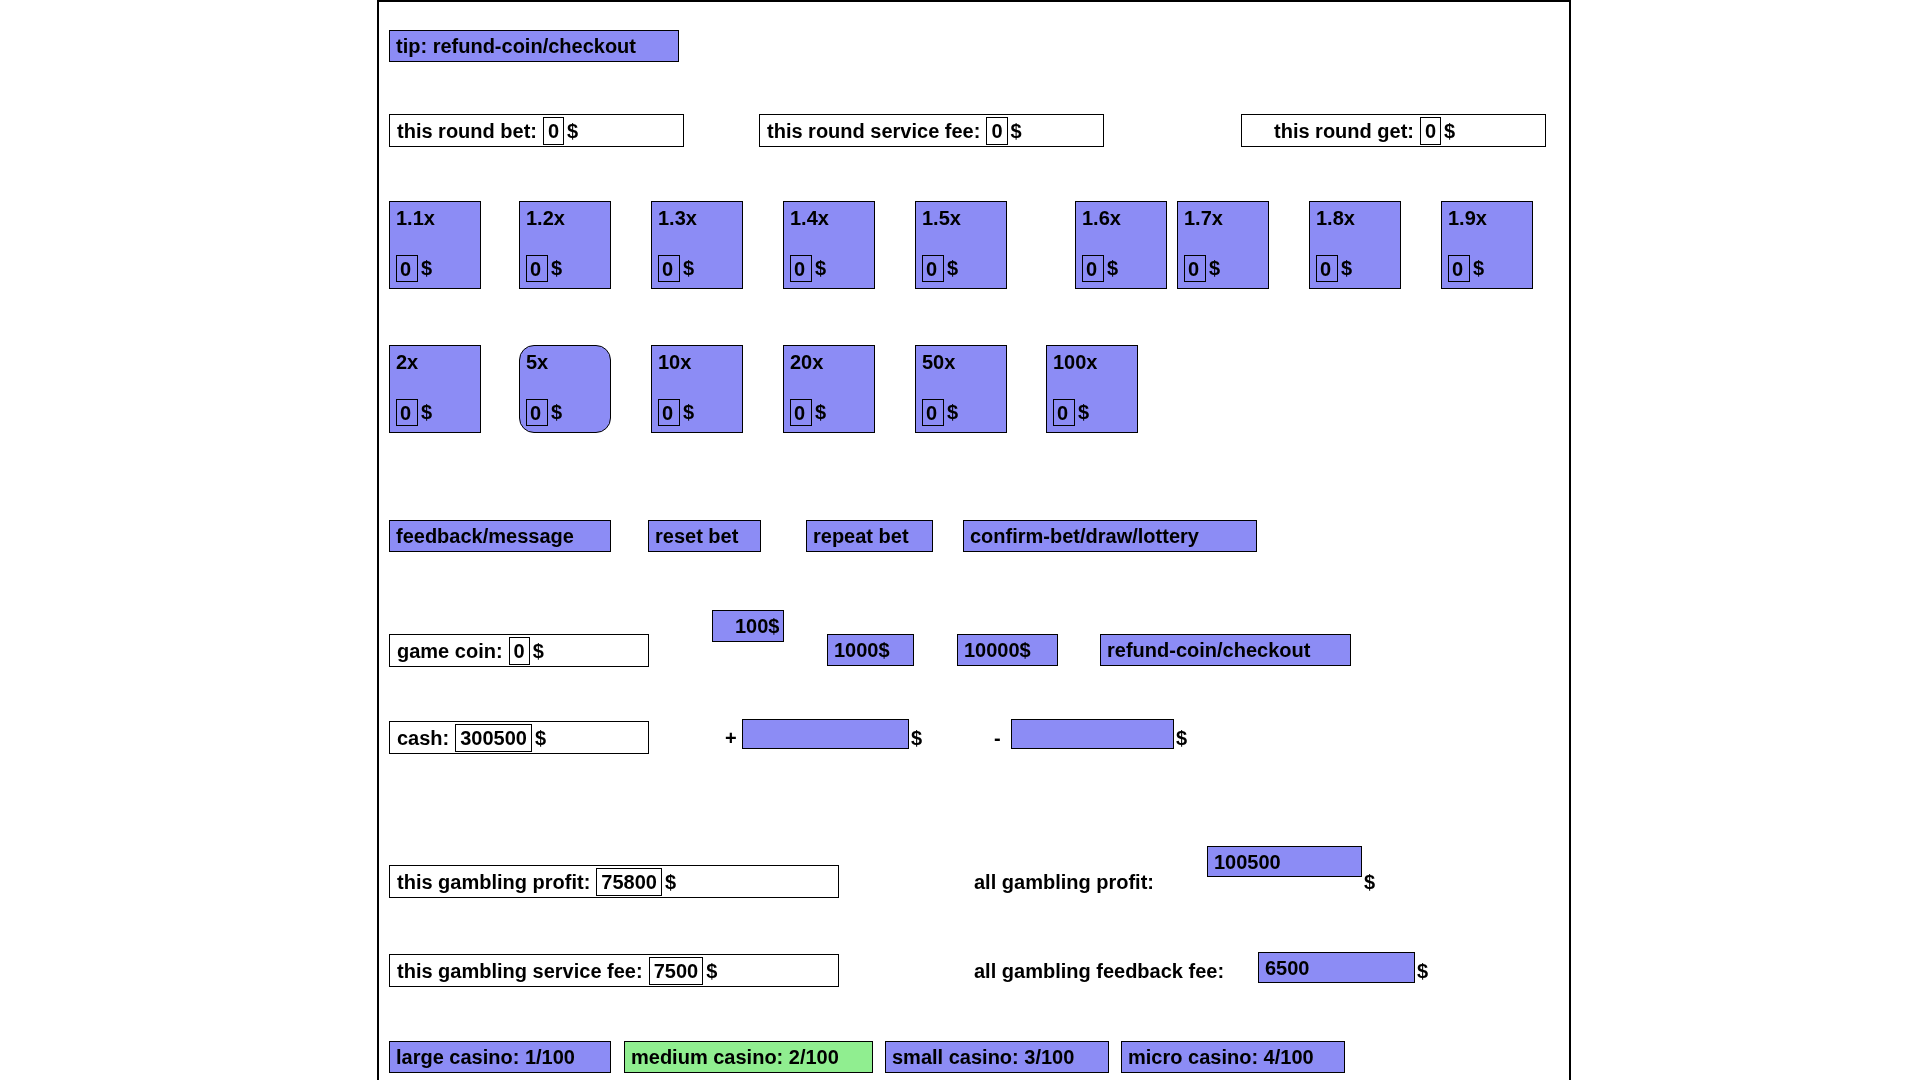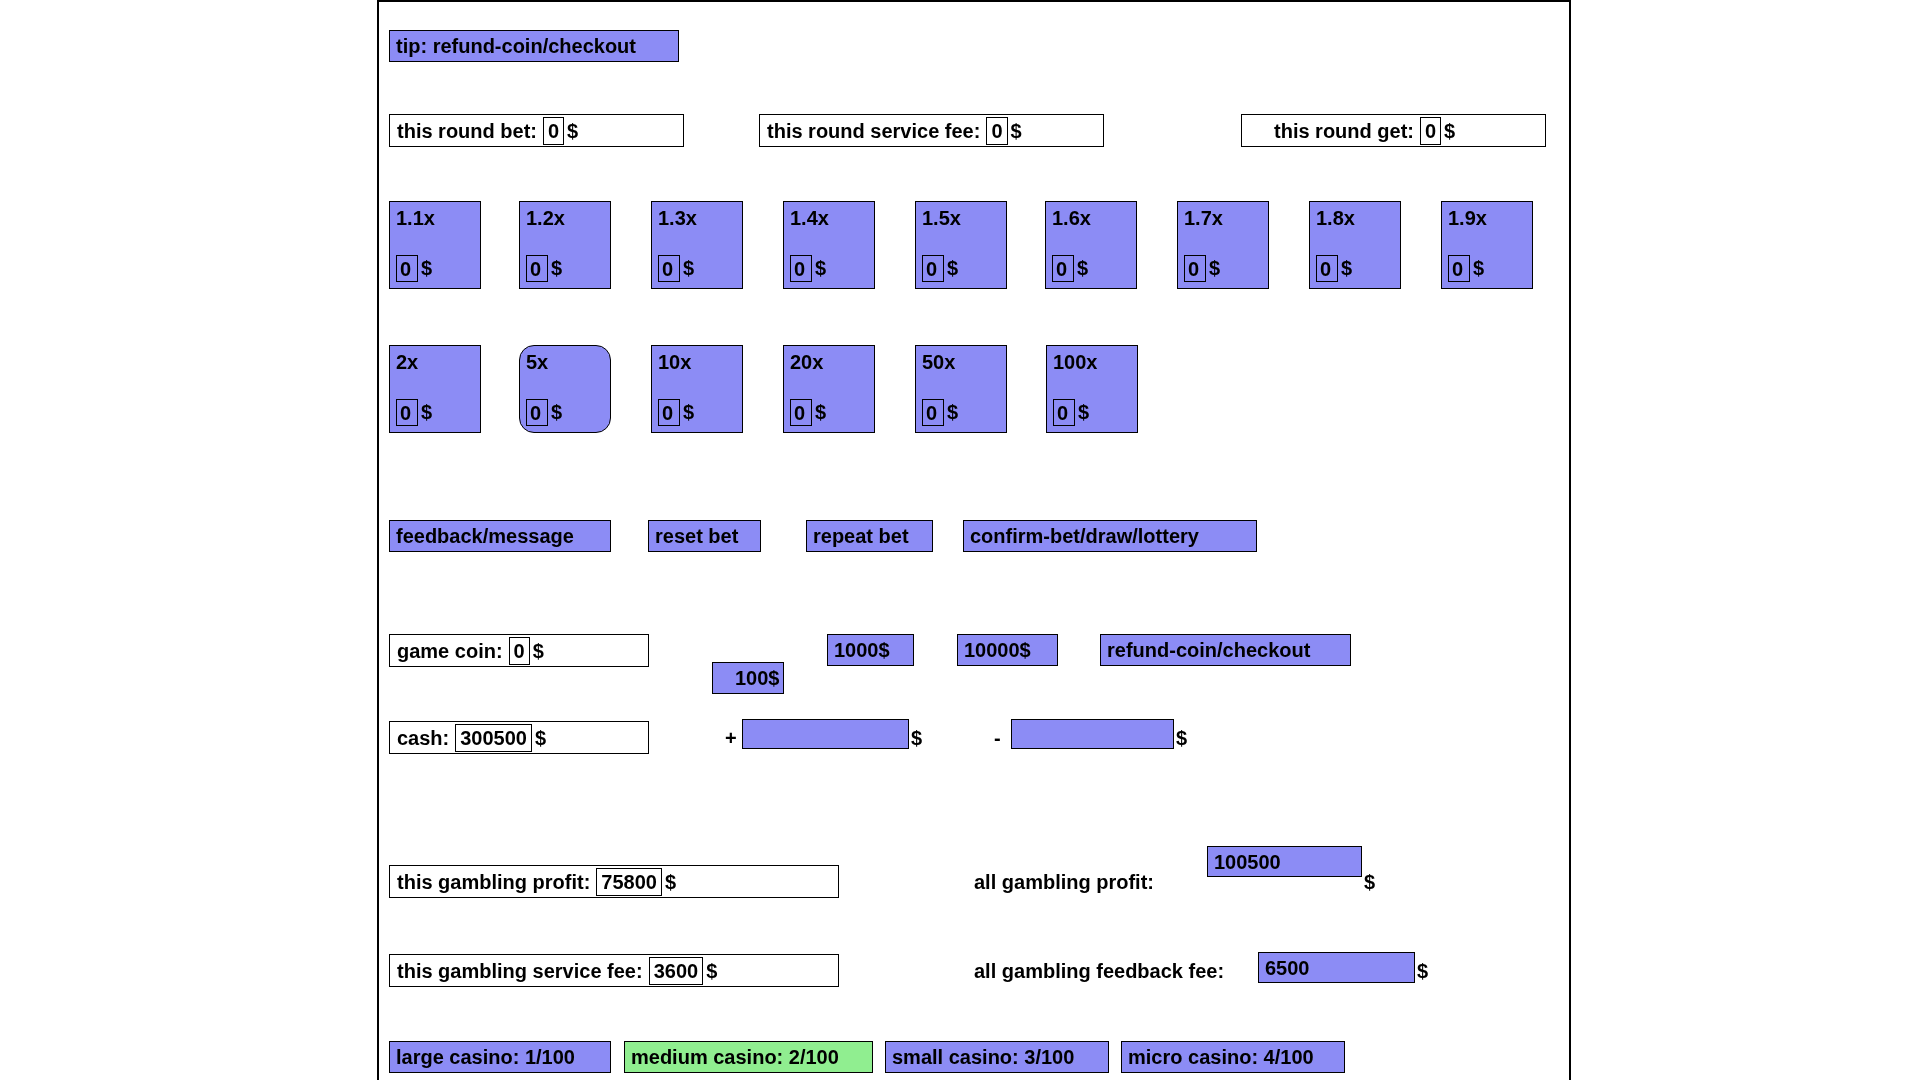--- a/index.html
+++ b/index.html
@@ -212,21 +212,21 @@
           <span class="dollar">$</span>
         </span>
       </div>
       <div class="mult" style="left:536px; top:199px;">
         <span class="mname">1.5x</span>
         <span class="mbetwrap">
           <span class="mbet">0</span>
           <span class="dollar">$</span>
         </span>
       </div>
-      <div class="mult" style="left:666px; top:199px;padding-left:12px;">
+      <div class="mult" style="left:696px; top:199px;padding-left:12px;">
         <span class="mname">1.6x</span>
         <span class="mbetwrap">
           <span class="mbet">0</span>
           <span class="dollar">$</span>
         </span>
       </div>
       <div class="mult" style="left:798px; top:199px;padding-left:44px;">
         <span class="mname">1.7x</span>
         <span class="mbetwrap">
           <span class="mbet">0</span>
@@ -294,21 +294,21 @@
       <div class="btn" style="left:10px; top:518px; width:222px; height:32px;">feedback/message</div>
       <div class="btn" style="left:269px; top:518px; width:113px; height:32px;">reset bet</div>
       <div class="btn" style="left:427px; top:518px; width:127px; height:32px;">repeat bet</div>
       <div class="btn" style="left:584px; top:518px; width:294px; height:32px;">confirm-bet/draw/lottery</div>
 
       <div class="field" style="left:10px; top:632px; width:260px; height:33px;">
         <span class="lbl">game coin:</span>
         <span class="inp">0</span>
         <span class="dollar">$</span>
       </div>
-      <div class="btn" style="left:333px; top:660px; width:72px; height:32px;padding-left:22px;">100$</div>
+      <div class="btn" style="left:333px; top:608px; width:72px; height:32px;padding-left:22px;">100$</div>
       <div class="btn" style="left:448px; top:632px; width:87px; height:32px;">1000$</div>
       <div class="btn" style="left:578px; top:632px; width:101px; height:32px;">10000$</div>
       <div class="btn" style="left:721px; top:632px; width:251px; height:32px;">refund-coin/checkout</div>
 
       <div class="field" style="left:10px; top:719px; width:260px; height:33px;">
         <span class="lbl">cash:</span>
         <span class="inp">300500</span>
         <span class="dollar">$</span>
       </div>
 
@@ -325,21 +325,21 @@
         <span class="inp">75800</span>
         <span class="dollar">$</span>
       </div>
 
       <div class="plain-sign" style="left:595px; top:866px; width:230px; height:28px;">all gambling profit:</div>
       <div class="btn" style="left:828px; top:844px; width:155px; height:31px;">100500</div>
       <div class="plain-sign" style="left:985px; top:866px; width:14px; height:28px;">$</div>
 
       <div class="field" style="left:10px; top:952px; width:450px; height:33px;">
         <span class="lbl">this gambling service fee:</span>
-        <span class="inp">3600</span>
+        <span class="inp">7500</span>
         <span class="dollar">$</span>
       </div>
 
       <div class="plain-sign" style="left:595px; top:955px; width:280px; height:28px;">all gambling feedback fee:</div>
       <div class="btn" style="left:879px; top:950px; width:157px; height:31px;">6500</div>
       <div class="plain-sign" style="left:1038px; top:955px; width:14px; height:28px;">$</div>
 
       <div class="btn" style="left:10px; top:1039px; width:222px; height:32px;">large casino: 1/100</div>
       <div class="btn green" style="left:245px; top:1039px; width:249px; height:32px;">medium casino: 2/100</div>
       <div class="btn" style="left:506px; top:1039px; width:224px; height:32px;">small casino: 3/100</div>

